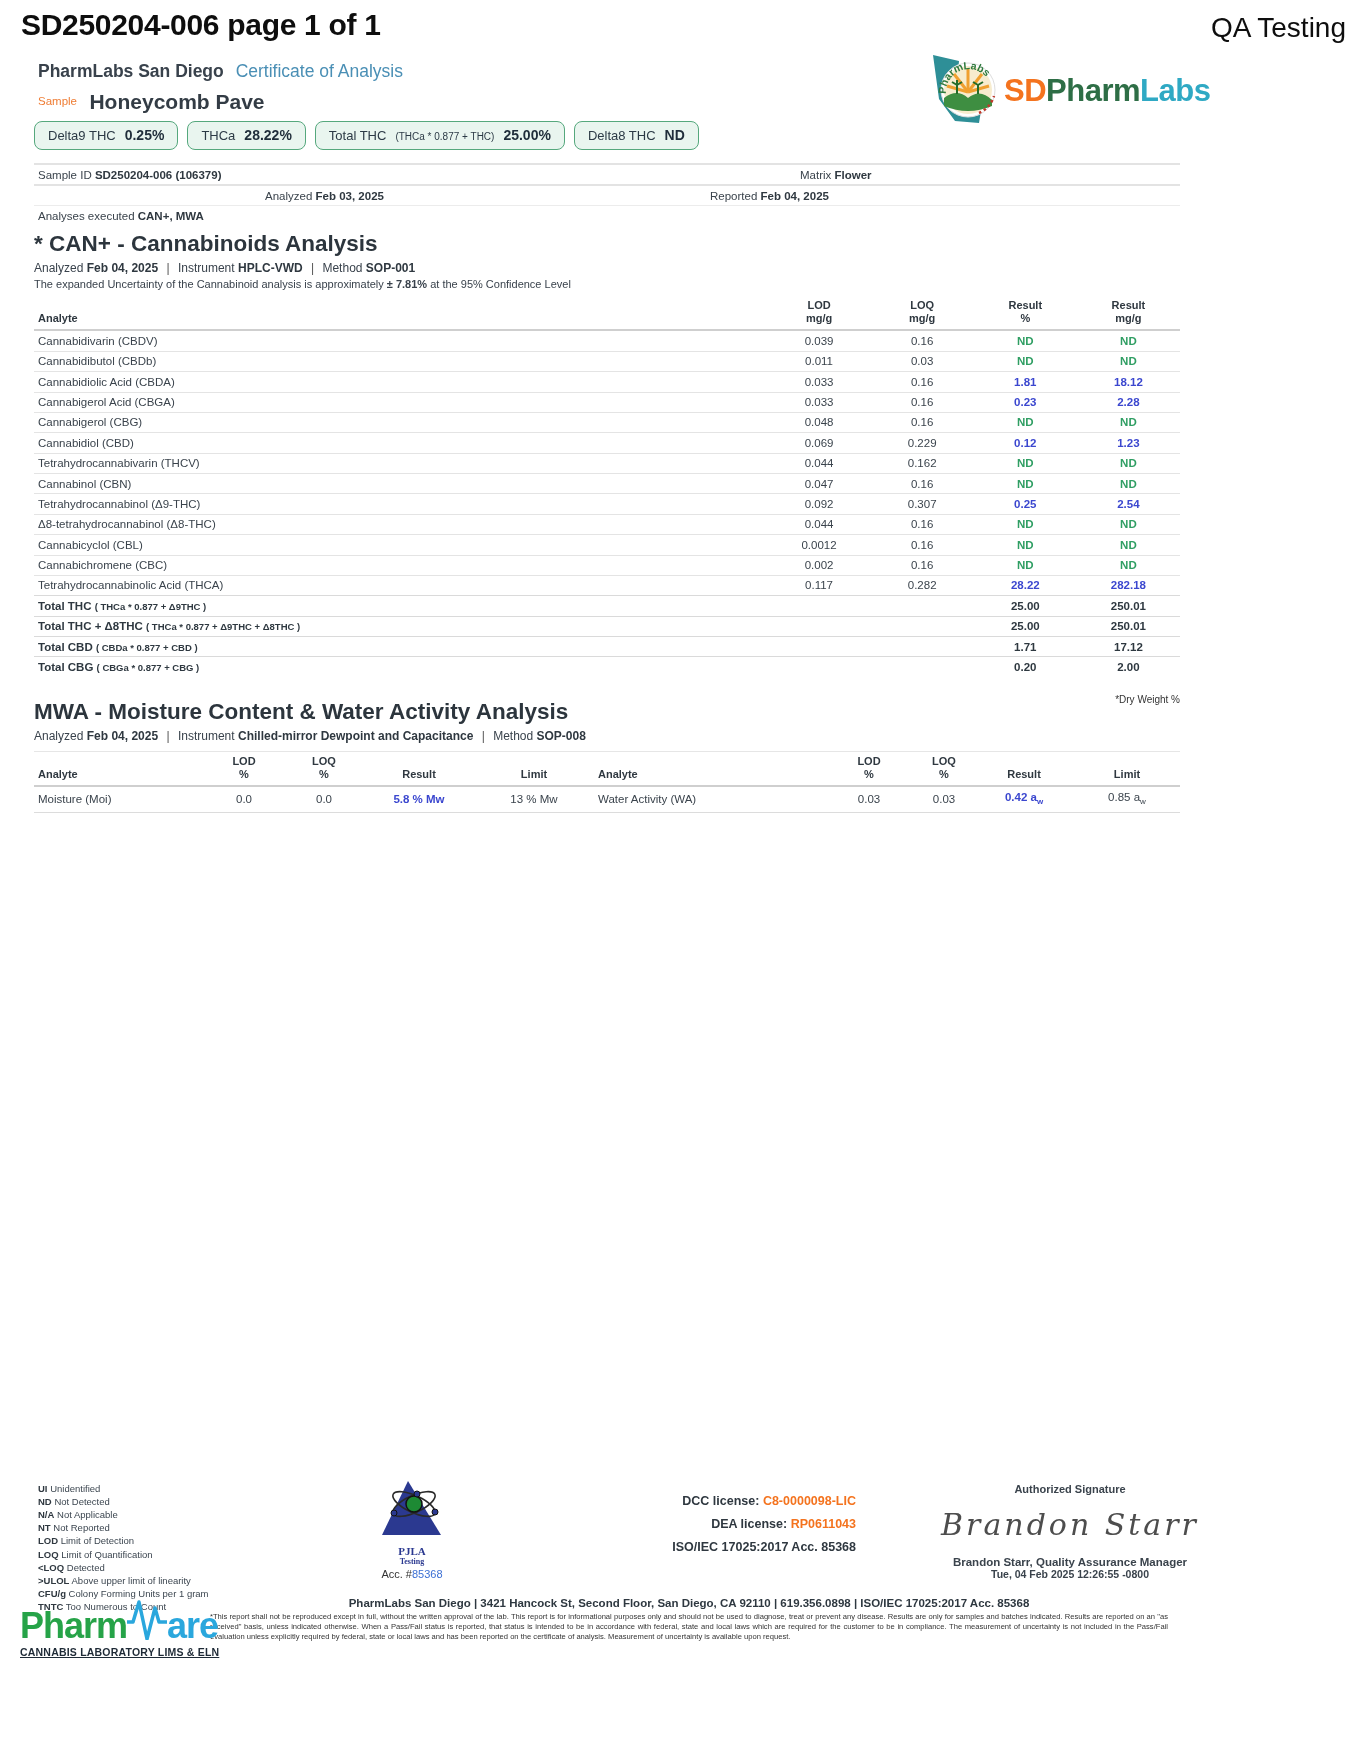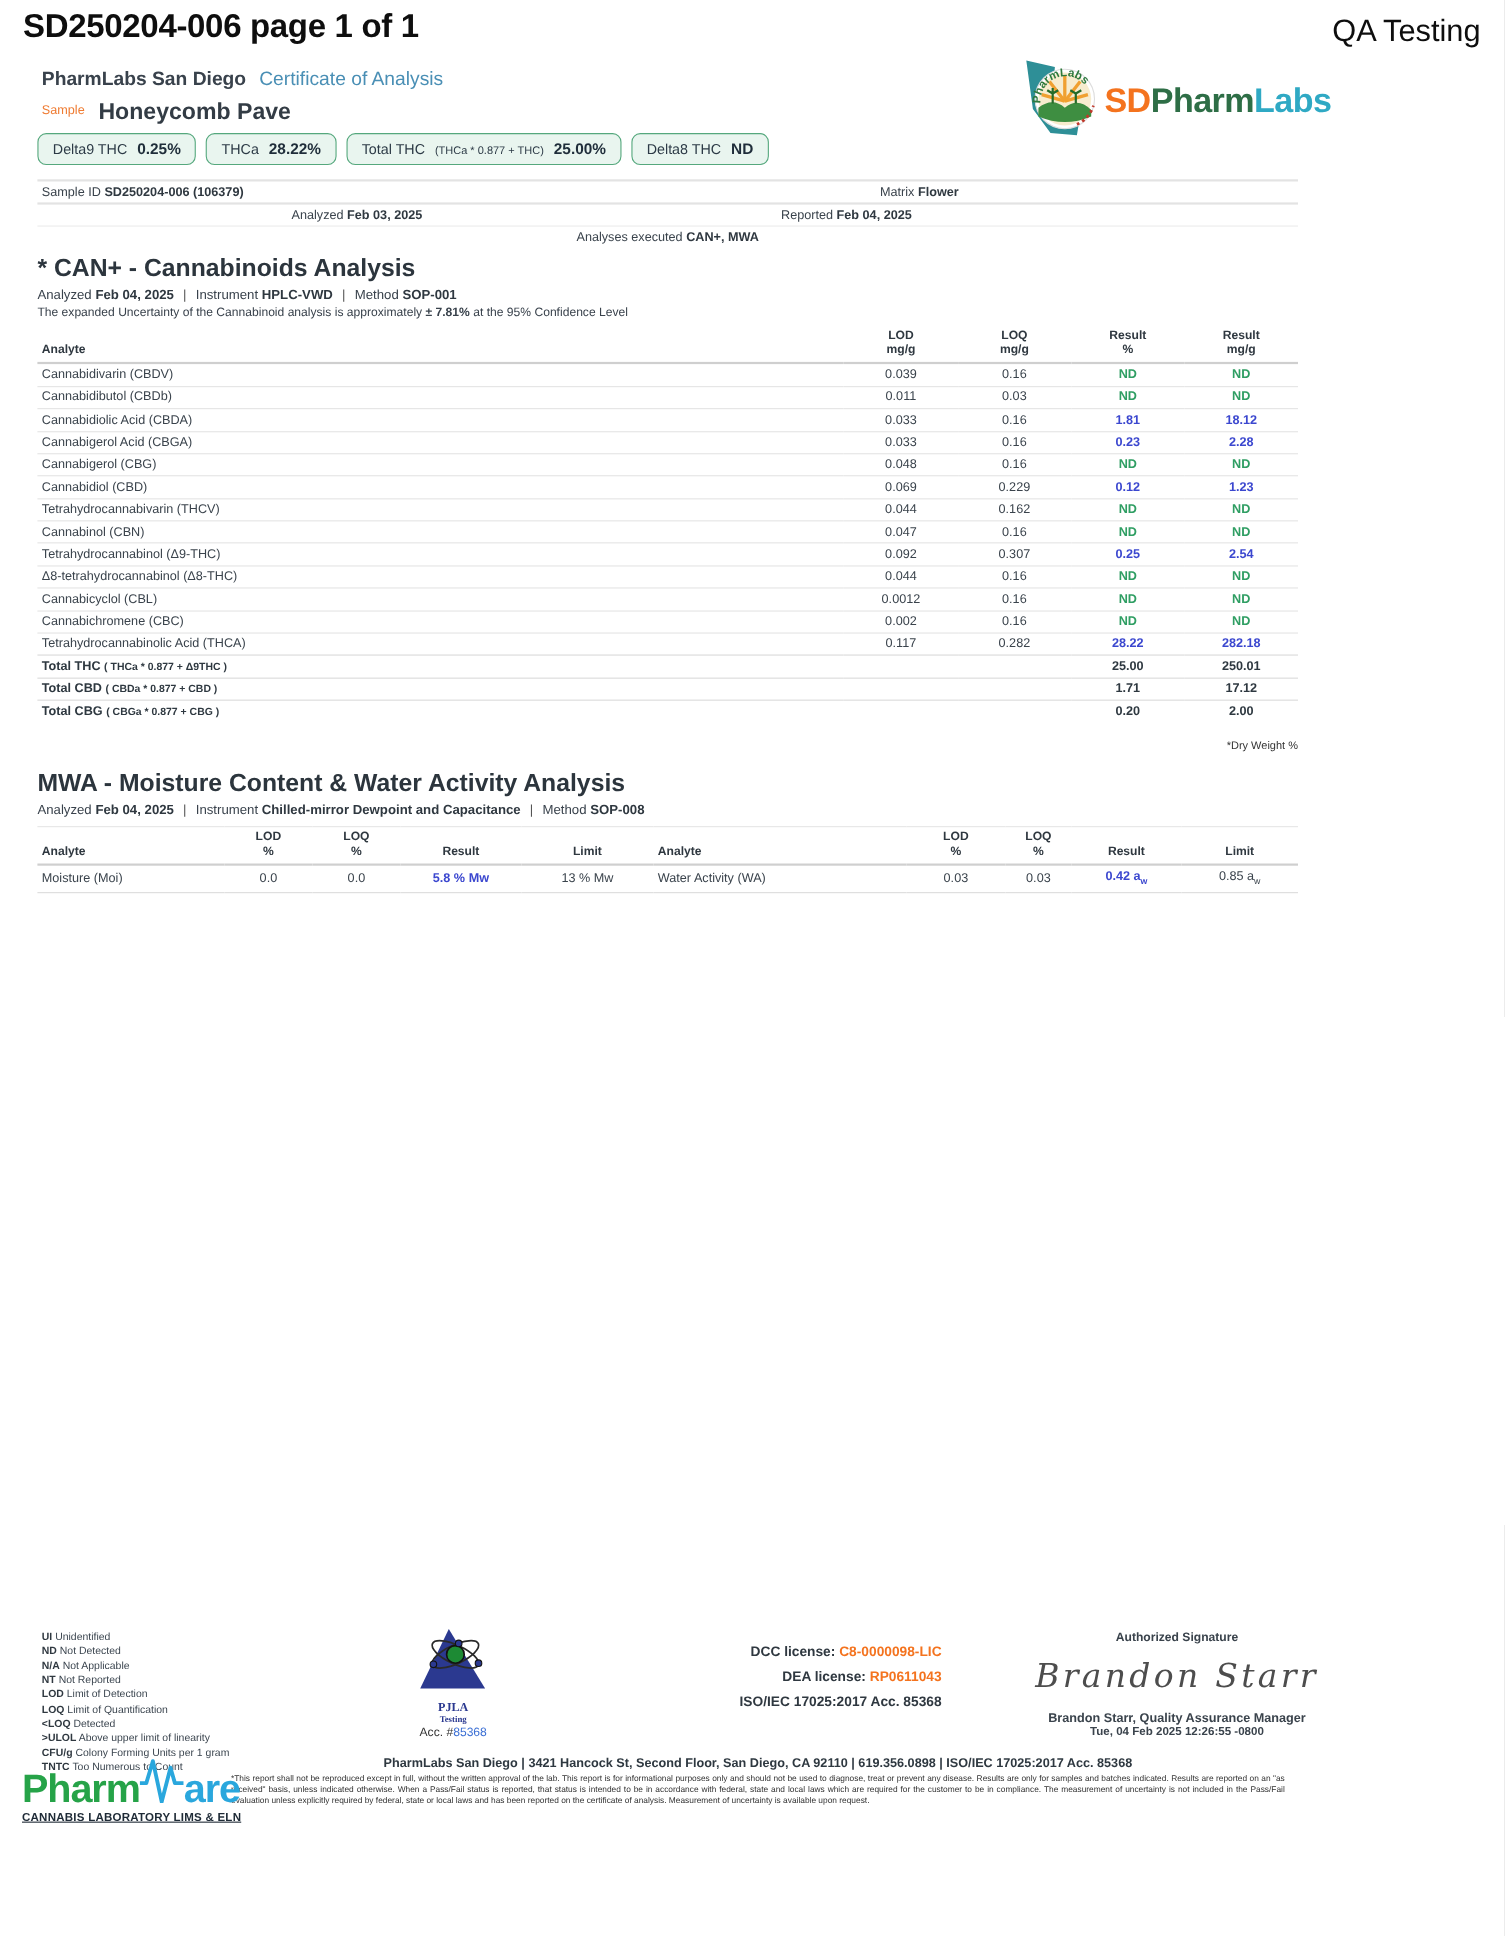--- a/index.html
+++ b/index.html
@@ -28,21 +28,21 @@
     display:flex; align-items:baseline; gap:9px; padding:5px 13px 6px;
     background:#e9f5ef; border:1.6px solid #55a87d; border-radius:8px;
     font-size:13px; color:#2c3a46; white-space:nowrap;
   }
   .badge .b-formula { font-size:10px; }
   .badge .b-formula:empty { display:none; }
   .badge .b-value { font-weight:700; font-size:14px; color:#1f2d3a; }
   
   .info { position:absolute; left:34px; top:163px; width:1146px; font-size:11.5px; color:#3a434c; }
   .info-row { position:relative; border-top:2px solid #e3e3e3; padding:4px 4px 3px; height:21px; }
-  .info-row.last { border-top:1px solid #ececec; height:20px;text-align:center; }
+  .info-row.last { border-top:1px solid #ececec; height:20px; }
   .info b { color:#2f3840; }
   .pos-matrix   { position:absolute; left:766px; top:4px; }
   .pos-received { position:absolute; left:231px; top:4px; }
   .pos-reported { position:absolute; left:676px; top:4px; }
   
   .section-can { position:absolute; left:34px; top:231px; width:1146px; }
   .section-mwa { position:absolute; left:34px; top:699px; width:1146px; }
   .sec-title { font-size:22.5px; font-weight:600; color:#2c353d; }
   .sec-meta  { font-size:12px; margin-top:4px; color:#39424c; }
   .sec-meta b { color:#2f3840; }
@@ -351,20 +351,27 @@
           </tr>
 
           <tr class="total">
             <td class="left"><span>Total THC</span> <span class="f">( THCa * 0.877 + Δ9THC )</span></td>
             <td></td>
             <td></td>
             <td class="res">25.00</td>
             <td class="res">250.01</td>
           </tr>
 
+          <tr class="total">
+            <td class="left"><span>Total THC + Δ8THC</span> <span class="f">( THCa * 0.877 + Δ9THC + Δ8THC )</span></td>
+            <td></td>
+            <td></td>
+            <td class="res">25.00</td>
+            <td class="res">250.01</td>
+          </tr>
 
           <tr class="total">
             <td class="left"><span>Total CBD</span> <span class="f">( CBDa * 0.877 + CBD )</span></td>
             <td></td>
             <td></td>
             <td class="res">1.71</td>
             <td class="res">17.12</td>
           </tr>
 
           <tr class="total">

